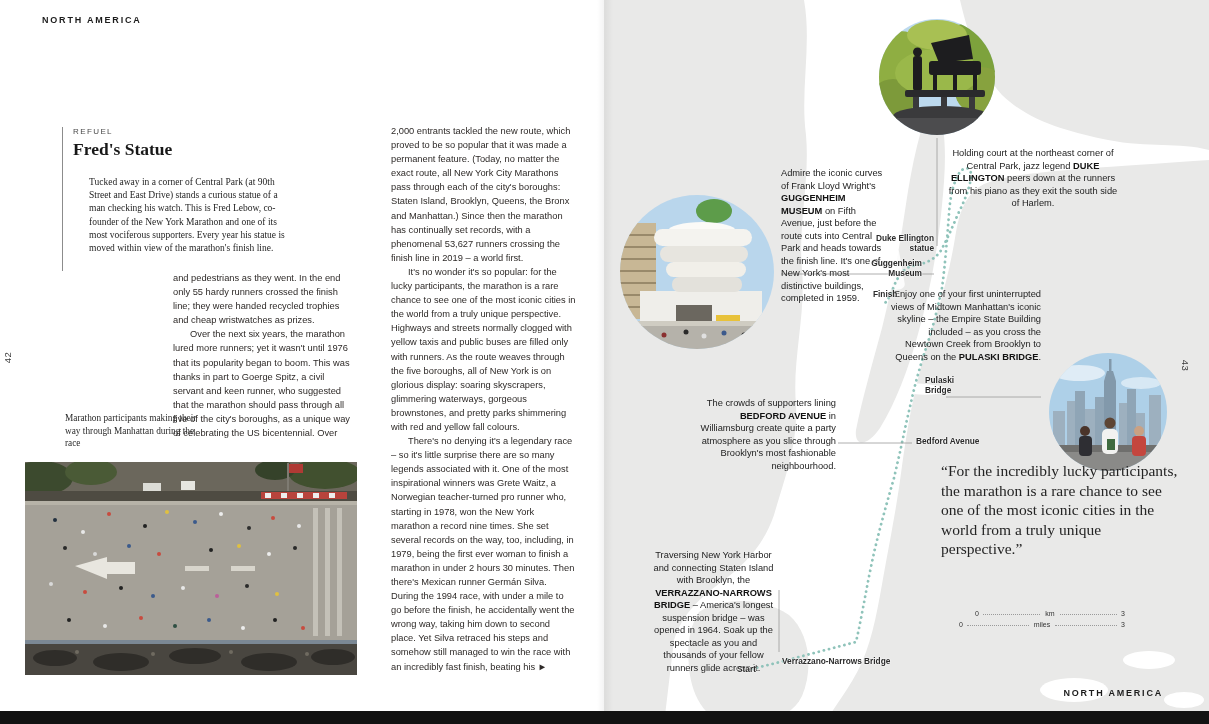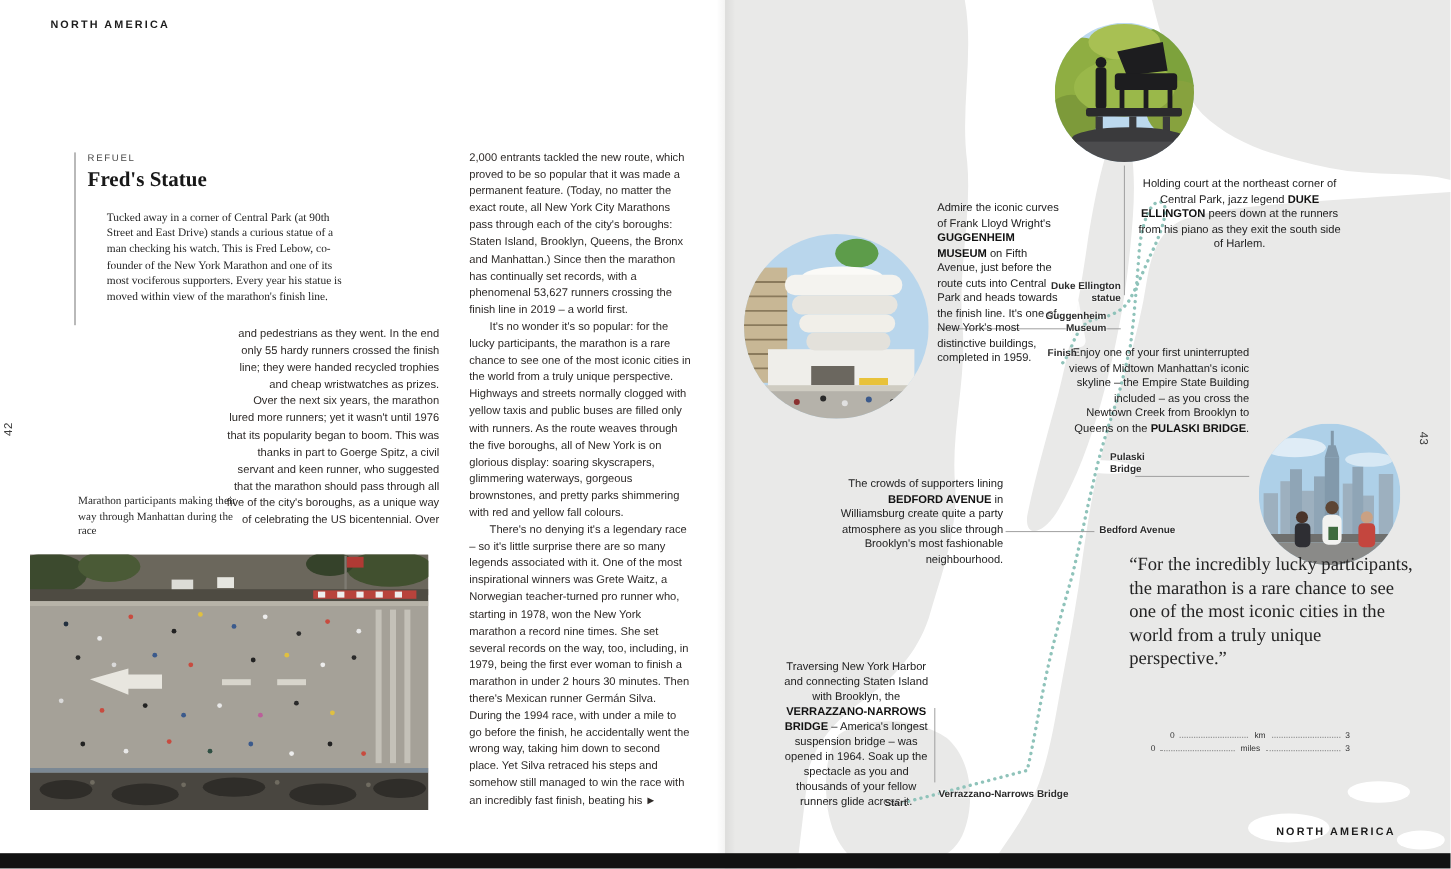--- a/index.html
+++ b/index.html
@@ -24,21 +24,21 @@
   .refuel{position:absolute;left:62px;top:127px;width:232px;border-left:1px solid #8c8c8c;
           padding-left:10px;}
   .refuel .kicker{font-size:8px;letter-spacing:1.4px;color:#4a4a4a;font-weight:400;}
   .refuel h2{margin:3px 0 5px 0;font-family:"Liberation Serif",serif;font-size:17.5px;
              font-weight:700;color:#181818;}
   .refuel p{margin:16px;font-family:"Liberation Serif",serif;font-size:9.5px;line-height:13.2px;color:#242424;}
 
   .col{position:absolute;font-size:9.3px;line-height:14.1px;color:#2e2a28;}
   .col p{margin:0;}
   .col p.indent{text-indent:17px;}
-  .col1{left:185px;top:271px;width:181px;text-align:right;}
+  .col1{left:173px;top:271px;width:181px;}
   .col2{left:371px;top:124px;width:185px;margin-left:20px;}
 
   .photo-caption{position:absolute;left:65px;top:412px;width:132px;
                  font-family:"Liberation Serif",serif;font-size:9.3px;line-height:12.6px;color:#2a2a2a;}
   .photo-aerial{position:absolute;left:25px;top:462px;width:332px;height:213px;}
 
   
   .map-svg{position:absolute;left:0;top:0;width:605px;height:724px;}
   .circle-photo{position:absolute;border-radius:50%;overflow:hidden;}
   .circle-photo svg{display:block;width:100%;height:100%;}

